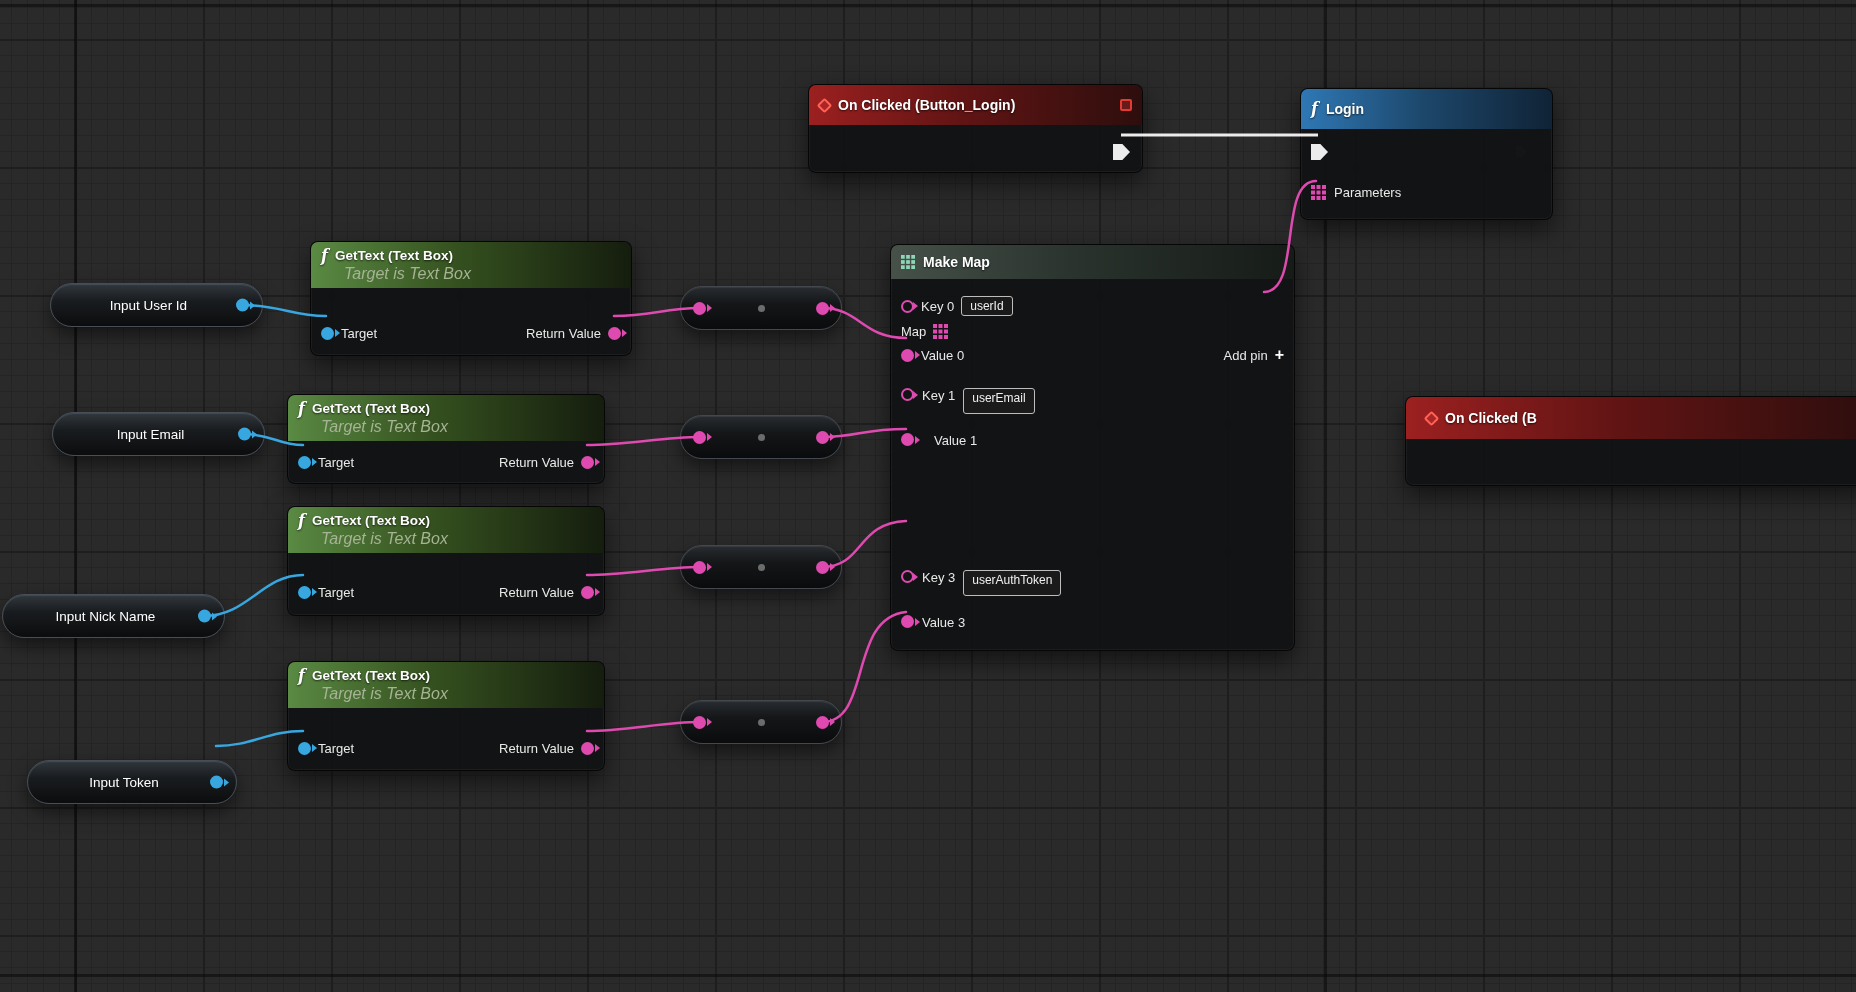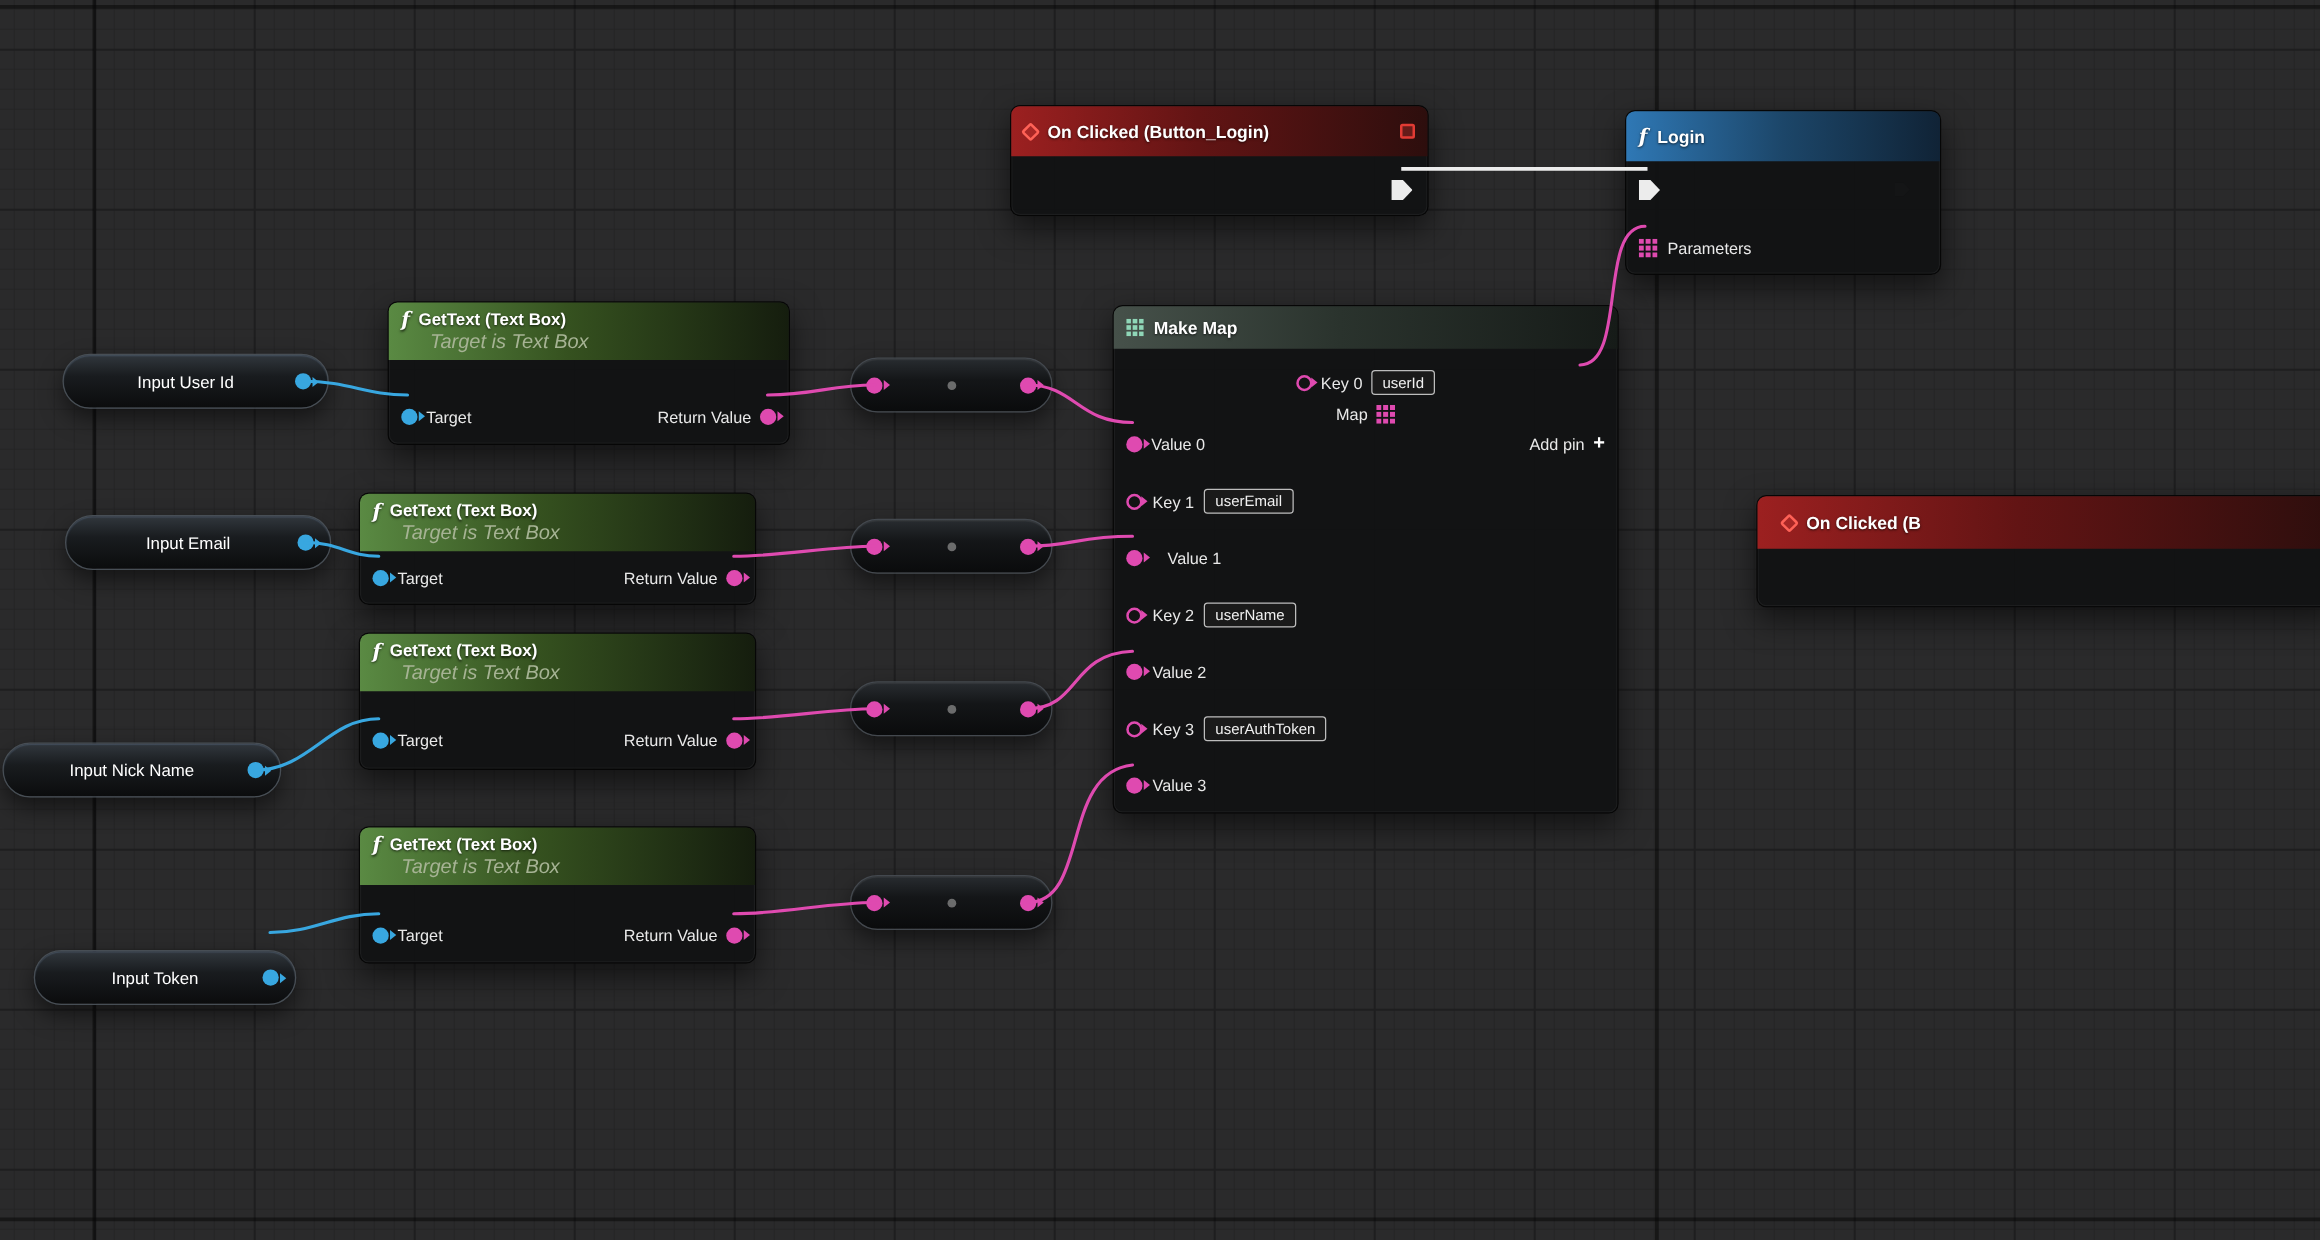--- a/index.html
+++ b/index.html
@@ -33,21 +33,21 @@
   .title-row{display:flex;align-items:center;gap:7px;color:#fff;font-weight:bold;
     font-size:13.5px;text-shadow:0 1px 2px rgba(0,0,0,.7);}
   .fn-sub{margin-left:23px;font-style:italic;font-size:16px;color:#a6b394;font-weight:normal;}
   .f-icon{font-family:"DejaVu Serif",serif;font-style:italic;font-weight:bold;font-size:16px;
     line-height:1;color:#fff;flex:none;}
   .diamond{width:11px;height:11px;transform:rotate(45deg);border:2px solid #ff6257;
     background:rgba(255,80,70,0.18);border-radius:2px;flex:none;}
   .delegate{width:12px;height:12px;margin-left:auto;border:2px solid #e23b34;
     background:rgba(226,59,52,0.3);border-radius:2px;flex:none;}
 
-  .pin-row{position:absolute;left:0;right:0;height:26px;display:flex;align-items:center;
+  .pin-row{position:absolute;left:0;right:0;height:26px;display:flex;
     padding:0 10px;gap:8px;color:#e9e9e9;font-size:13px;}
   .pin-row.split{justify-content:space-between;}
   .pgrp{display:flex;align-items:center;gap:7px;}
   .pin{position:relative;flex:none;border-radius:50%;}
   .pin::after{content:"";position:absolute;left:100%;top:50%;margin-left:1px;
     transform:translateY(-50%);border-left:5px solid currentColor;
     border-top:4px solid transparent;border-bottom:4px solid transparent;}
   .pin.fill{width:13px;height:13px;}
   .pin.hollow{width:13px;height:13px;border:2.5px solid currentColor;background:transparent !important;}
   .pin.pink{color:var(--wire-pink,#df4ab0);background:var(--wire-pink,#df4ab0);}
@@ -195,30 +195,21 @@
       <span class="pin hollow pink"></span>
       <span>Key 1</span>
       <span class="keybox">userEmail</span>
     </div>
 
     <div class="pin-row" style="top:188px;gap:20px;">
       <span class="pin fill pink"></span>
       <span>Value 1</span>
     </div>
 
-    <div class="pin-row" style="top:234px;">
-      <span class="pin hollow pink"></span>
-      <span>Key 2</span>
-      <span class="keybox">userName</span>
-    </div>
-
-    <div class="pin-row" style="top:279px;">
-      <span class="pin fill pink"></span>
-      <span>Value 2</span>
-    </div>
+
 
     <div class="pin-row" style="top:325px;">
       <span class="pin hollow pink"></span>
       <span>Key 3</span>
       <span class="keybox">userAuthToken</span>
     </div>
 
     <div class="pin-row" style="top:370px;">
       <span class="pin fill pink"></span>
       <span>Value 3</span>

